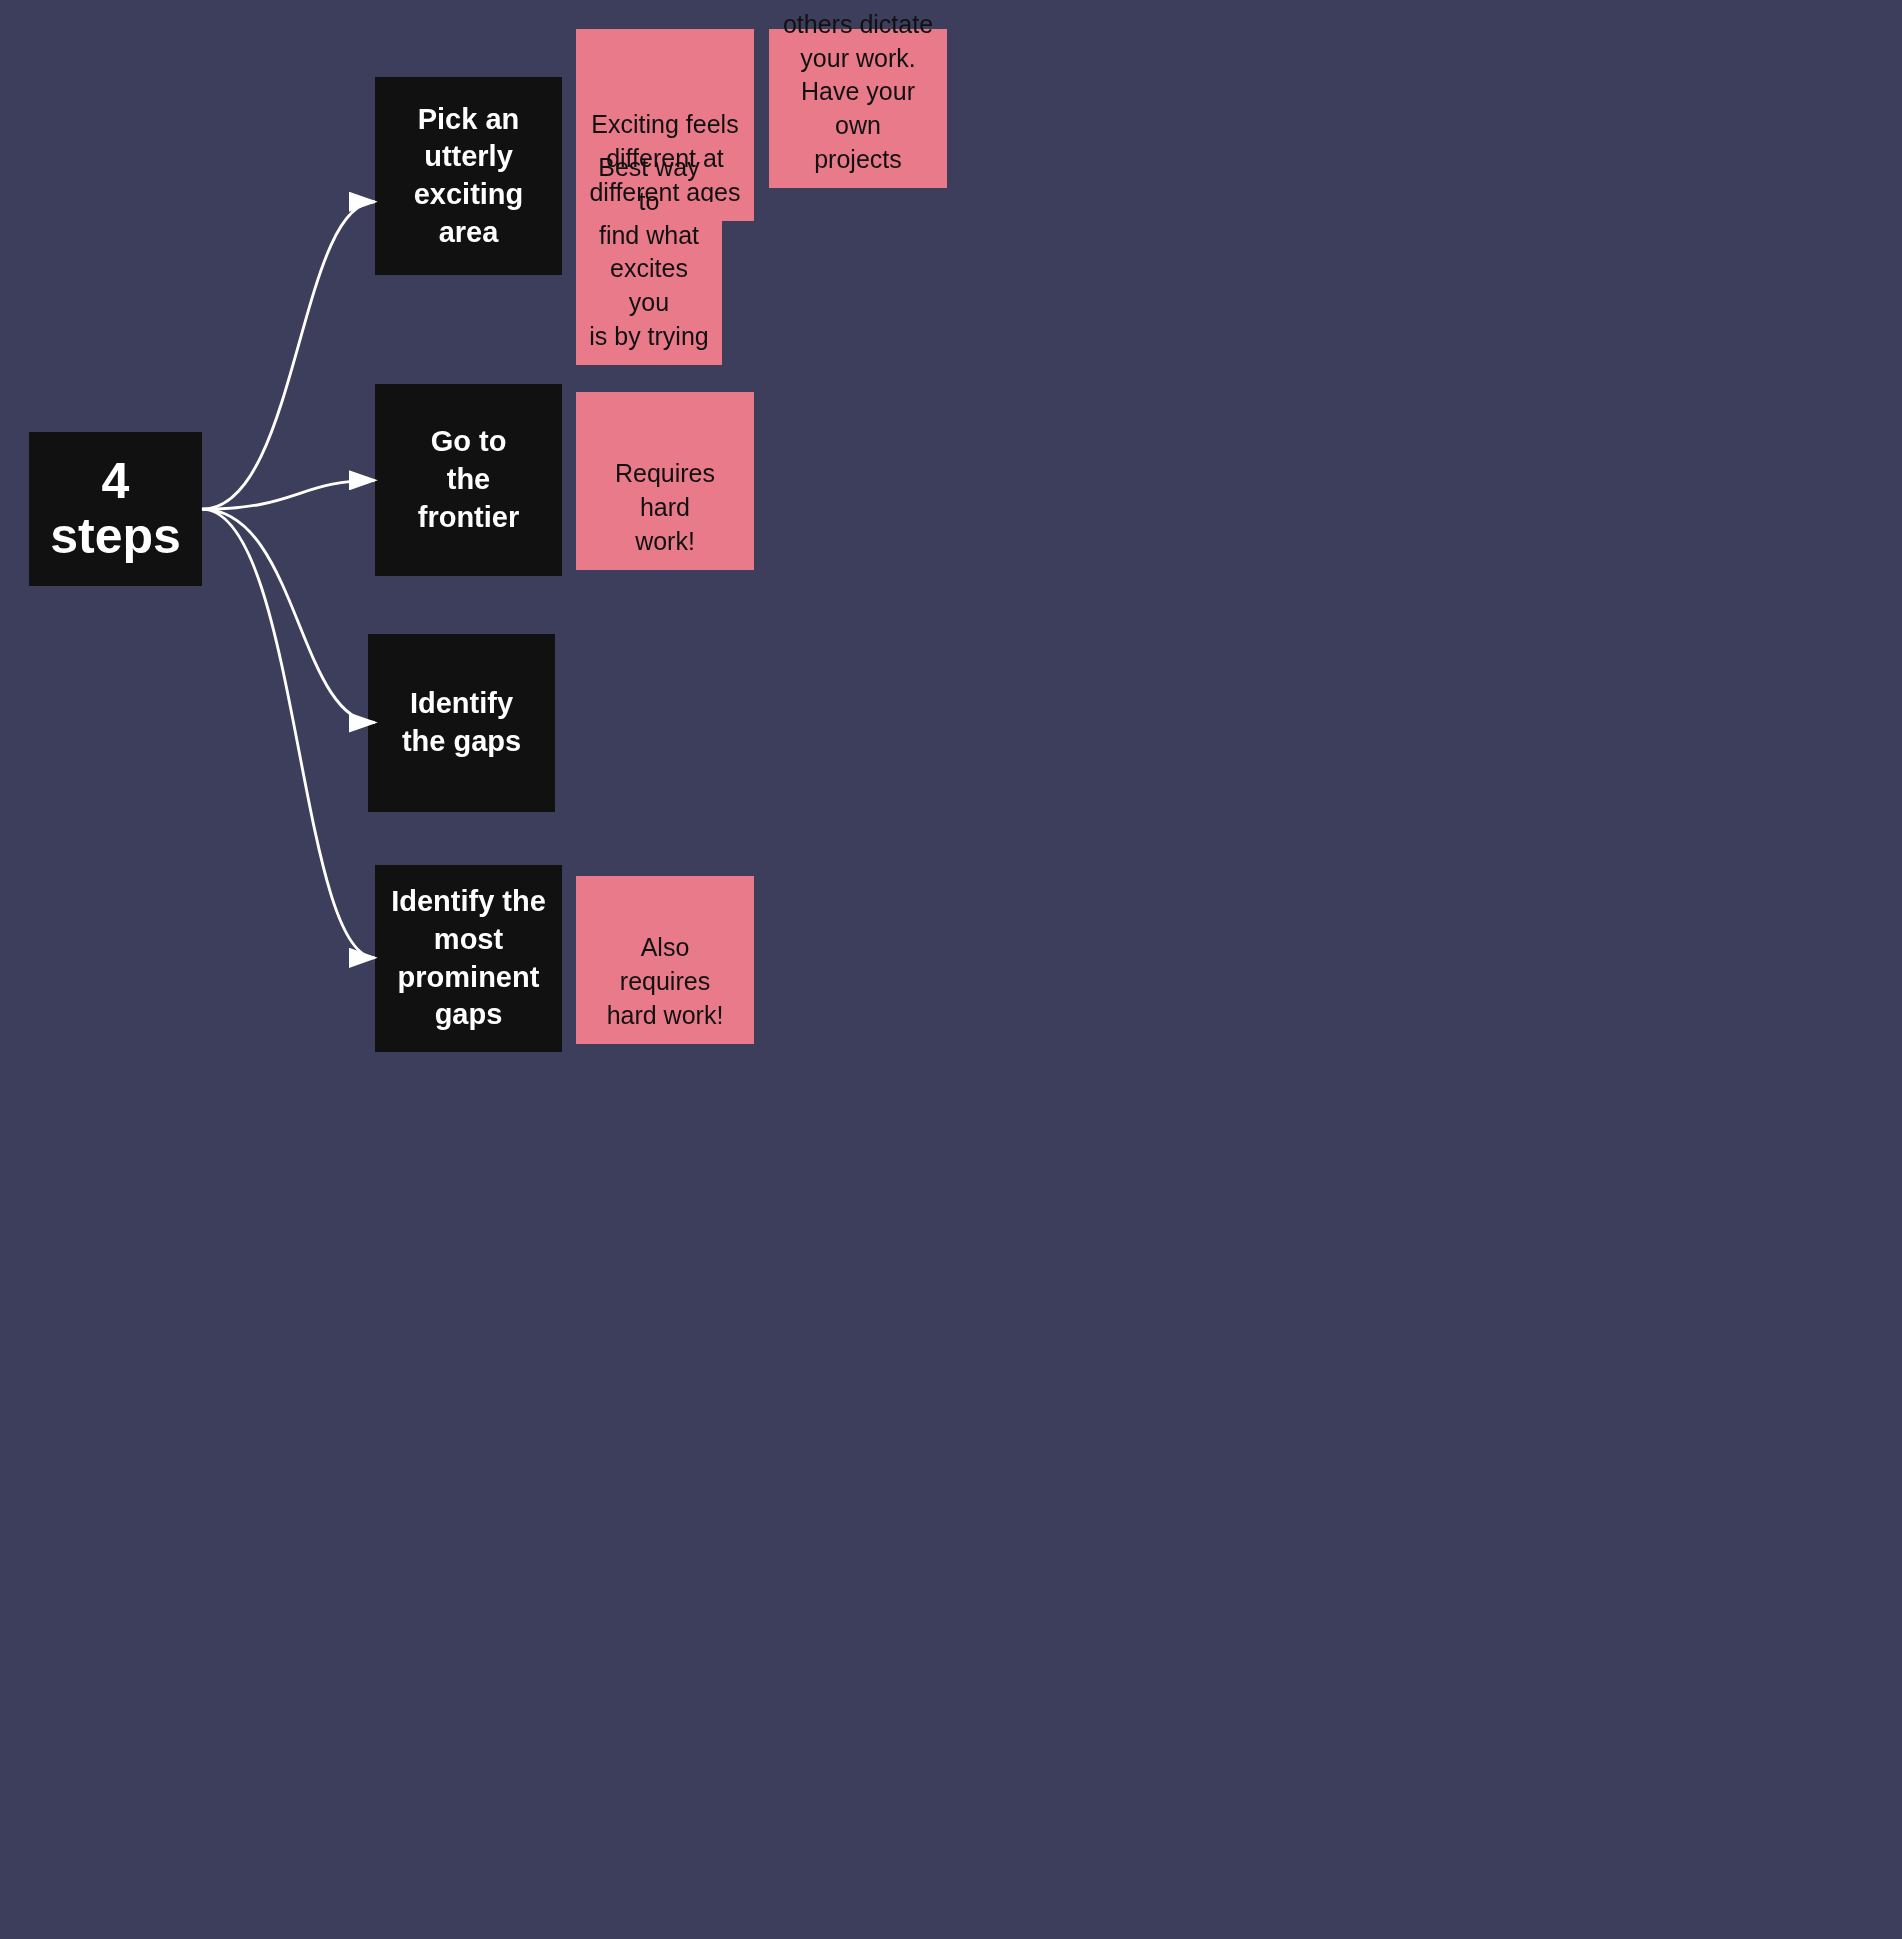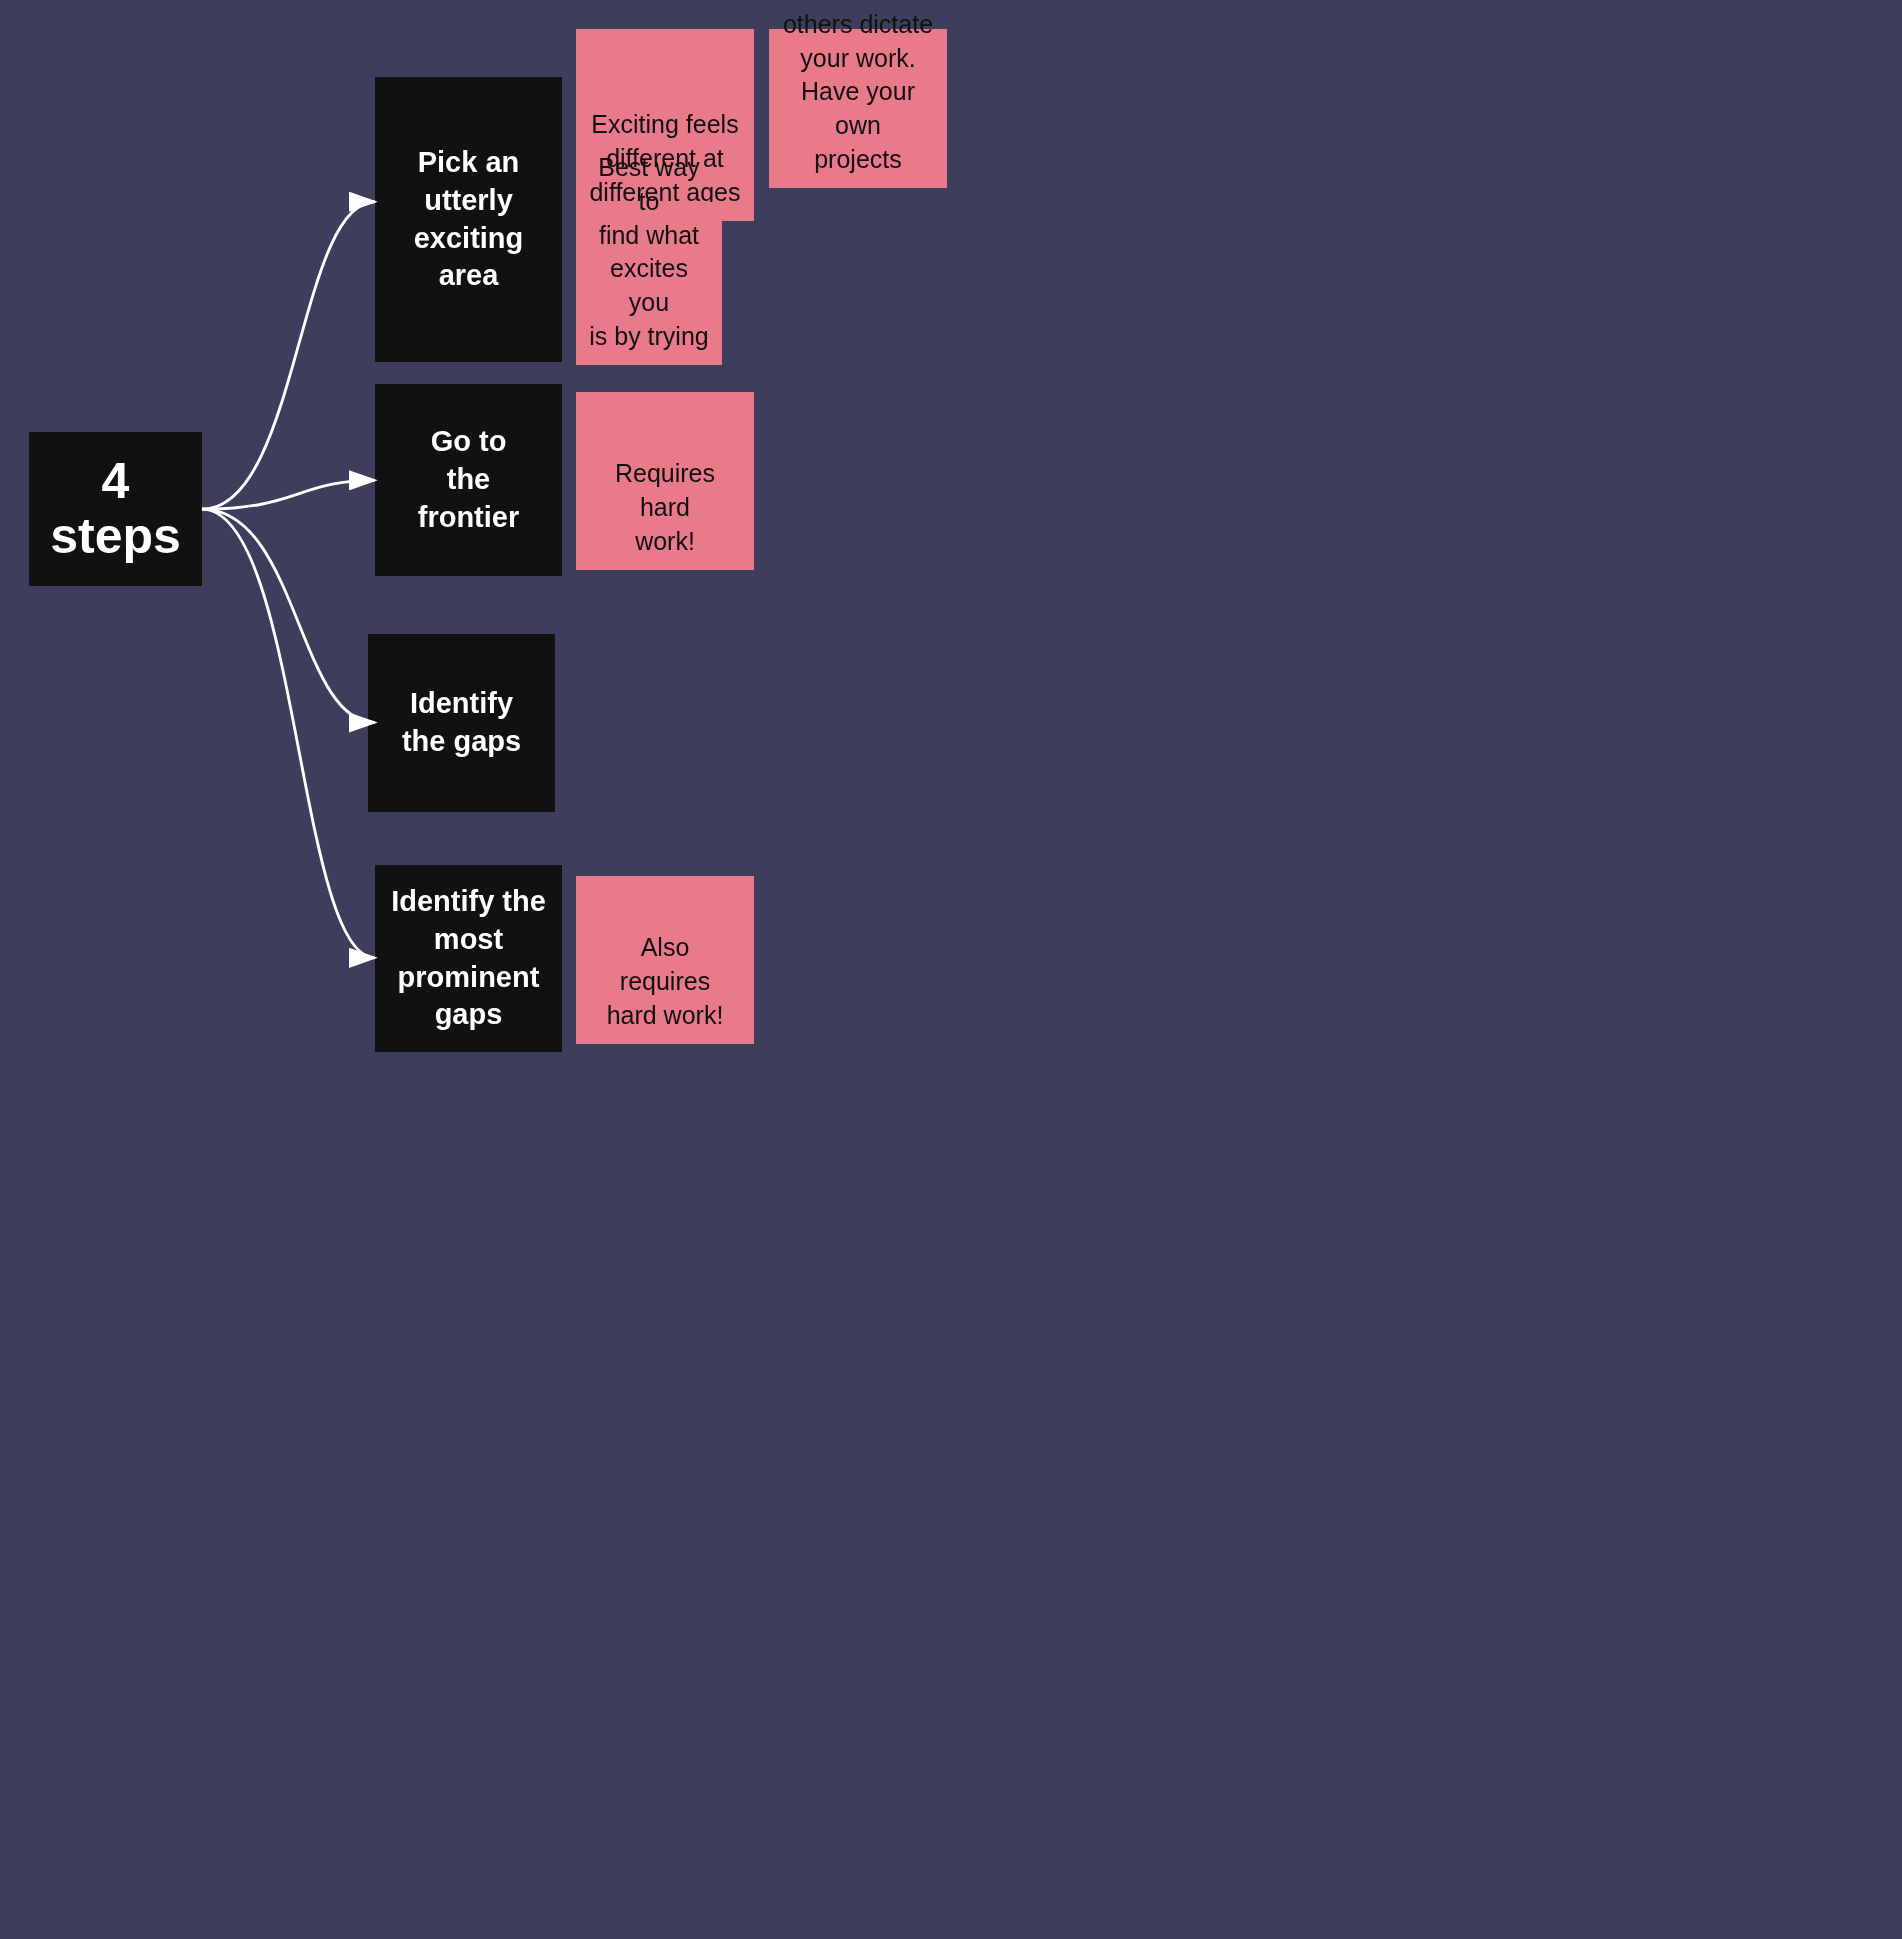--- a/index.html
+++ b/index.html
@@ -80,21 +80,21 @@
 </head>
 <body>
 
 <div class="canvas">
 
   <div class="root-node">
     <span style="white-space:pre-line;">4
 steps</span>
   </div>
 
-  <div class="step-node" style="top:77px;left:375px;width:187px;height:285px;">
+  <div class="step-node" style="top:77px;left:375px;width:187px;height:198px;">
     <span style="white-space:pre-line;">Pick an
 utterly
 exciting
 area</span>
   </div>
 
   <div class="note-card" style="top:29px;left:576px;width:178px;height:192px;">
     <span style="white-space:pre-line;">Exciting feels
 different at
 different ages</span>

